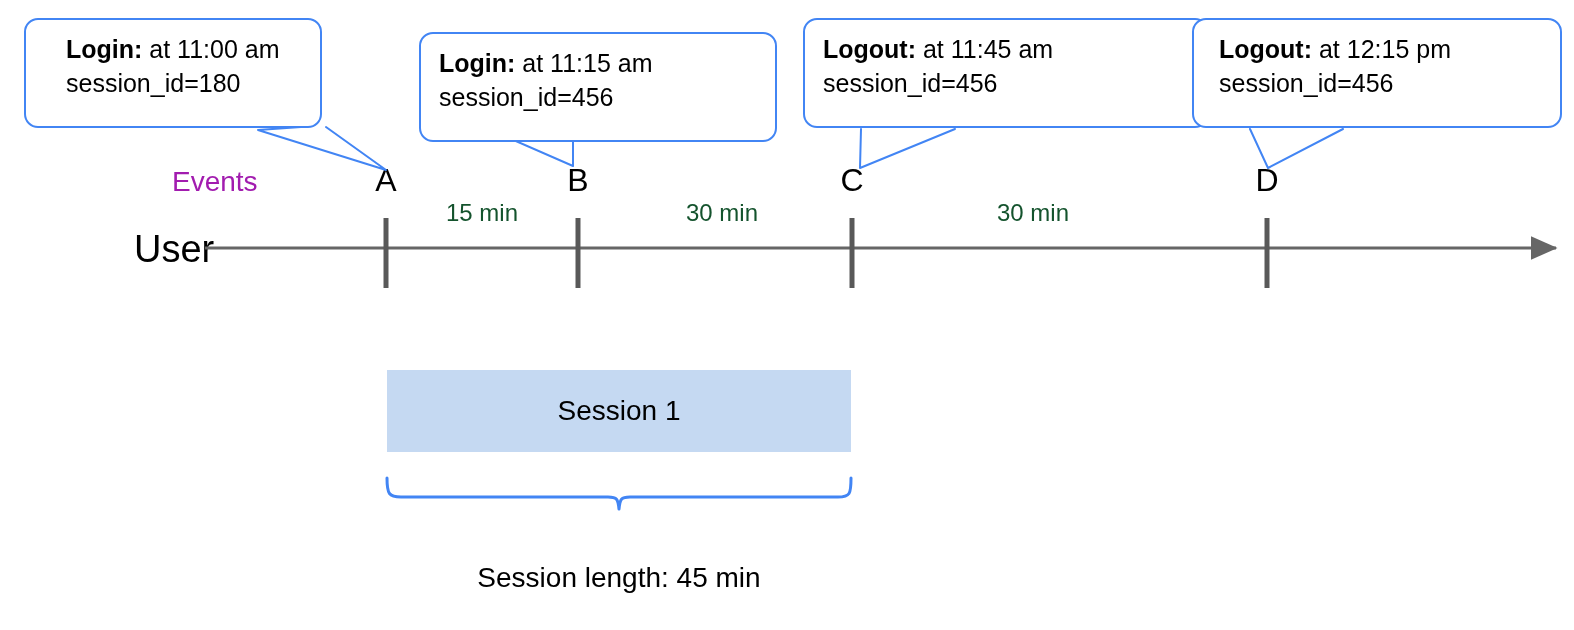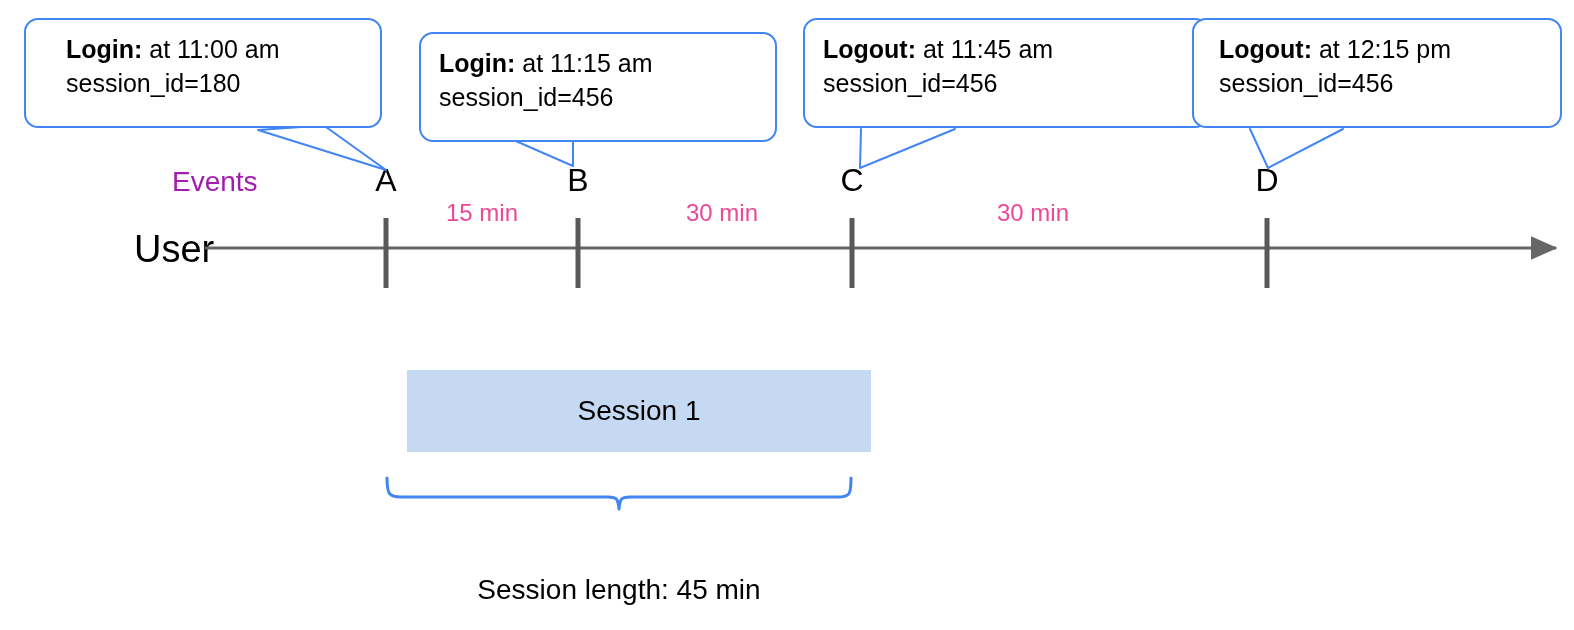--- a/index.html
+++ b/index.html
@@ -64,21 +64,21 @@
     position: absolute;
     font-size: 32px;
     color: #000000;
     text-align: center;
     white-space: nowrap;
     transform: translateX(-50%);
   }
   .interval-label {
     position: absolute;
     font-size: 24px;
-    color: #ec4899;
+    color: #14532d;
     text-align: center;
     white-space: nowrap;
     transform: translateX(-50%);
   }
 
   
   .session-bar {
     position: absolute;
     box-sizing: border-box;
     background: #c5d9f2;
@@ -129,21 +129,21 @@
     <line x1="578" y1="218" x2="578" y2="288" stroke="#595959" stroke-width="5"></line>
     <line x1="852" y1="218" x2="852" y2="288" stroke="#595959" stroke-width="5"></line>
     <line x1="1267" y1="218" x2="1267" y2="288" stroke="#595959" stroke-width="5"></line>
 
     <path d="M 387,478 C 387,494 389,497 401,497
              L 608,497 C 617,497 618,499 619,509
              C 620,499 621,497 630,497
              L 838,497 C 850,497 851,494 851,478" fill="none" stroke="#4285f4" stroke-width="3" stroke-linecap="round" stroke-linejoin="round"></path>
   </svg>
 
-  <div class="callout" style="left:24px; top:18px; width:358px; height:110px;padding-left:40px;">
+  <div class="callout" style="left:24px; top:18px; width:298px; height:110px;padding-left:40px;">
     <div class="callout-line">
       <span class="lead">Login:</span><span> at 11:00 am</span>
     </div>
     <div class="callout-line">session_id=180</div>
   </div>
 
   <div class="callout" style="left:419px; top:32px; width:358px; height:110px;">
     <div class="callout-line">
       <span class="lead">Login:</span><span> at 11:15 am</span>
     </div>
@@ -170,19 +170,19 @@
 
   <div class="event-letter" style="left:386px; top:162px;">A</div>
   <div class="event-letter" style="left:578px; top:162px;">B</div>
   <div class="event-letter" style="left:852px; top:162px;">C</div>
   <div class="event-letter" style="left:1267px; top:162px;">D</div>
 
   <div class="interval-label" style="left:482px; top:199px;">15 min</div>
   <div class="interval-label" style="left:722px; top:199px;">30 min</div>
   <div class="interval-label" style="left:1033px; top:199px;">30 min</div>
 
-  <div class="session-bar" style="left:387px; top:370px; width:464px; height:82px;margin-left:20px;">
+  <div class="session-bar" style="left:387px; top:370px; width:464px; height:82px;">
     <span class="session-bar-label">Session 1</span>
   </div>
 
-  <div class="session-length-label" style="left:619px; top:574px;">Session length: 45 min</div>
+  <div class="session-length-label" style="left:619px; top:562px;">Session length: 45 min</div>
 
 </div>
 
 </body></html>

